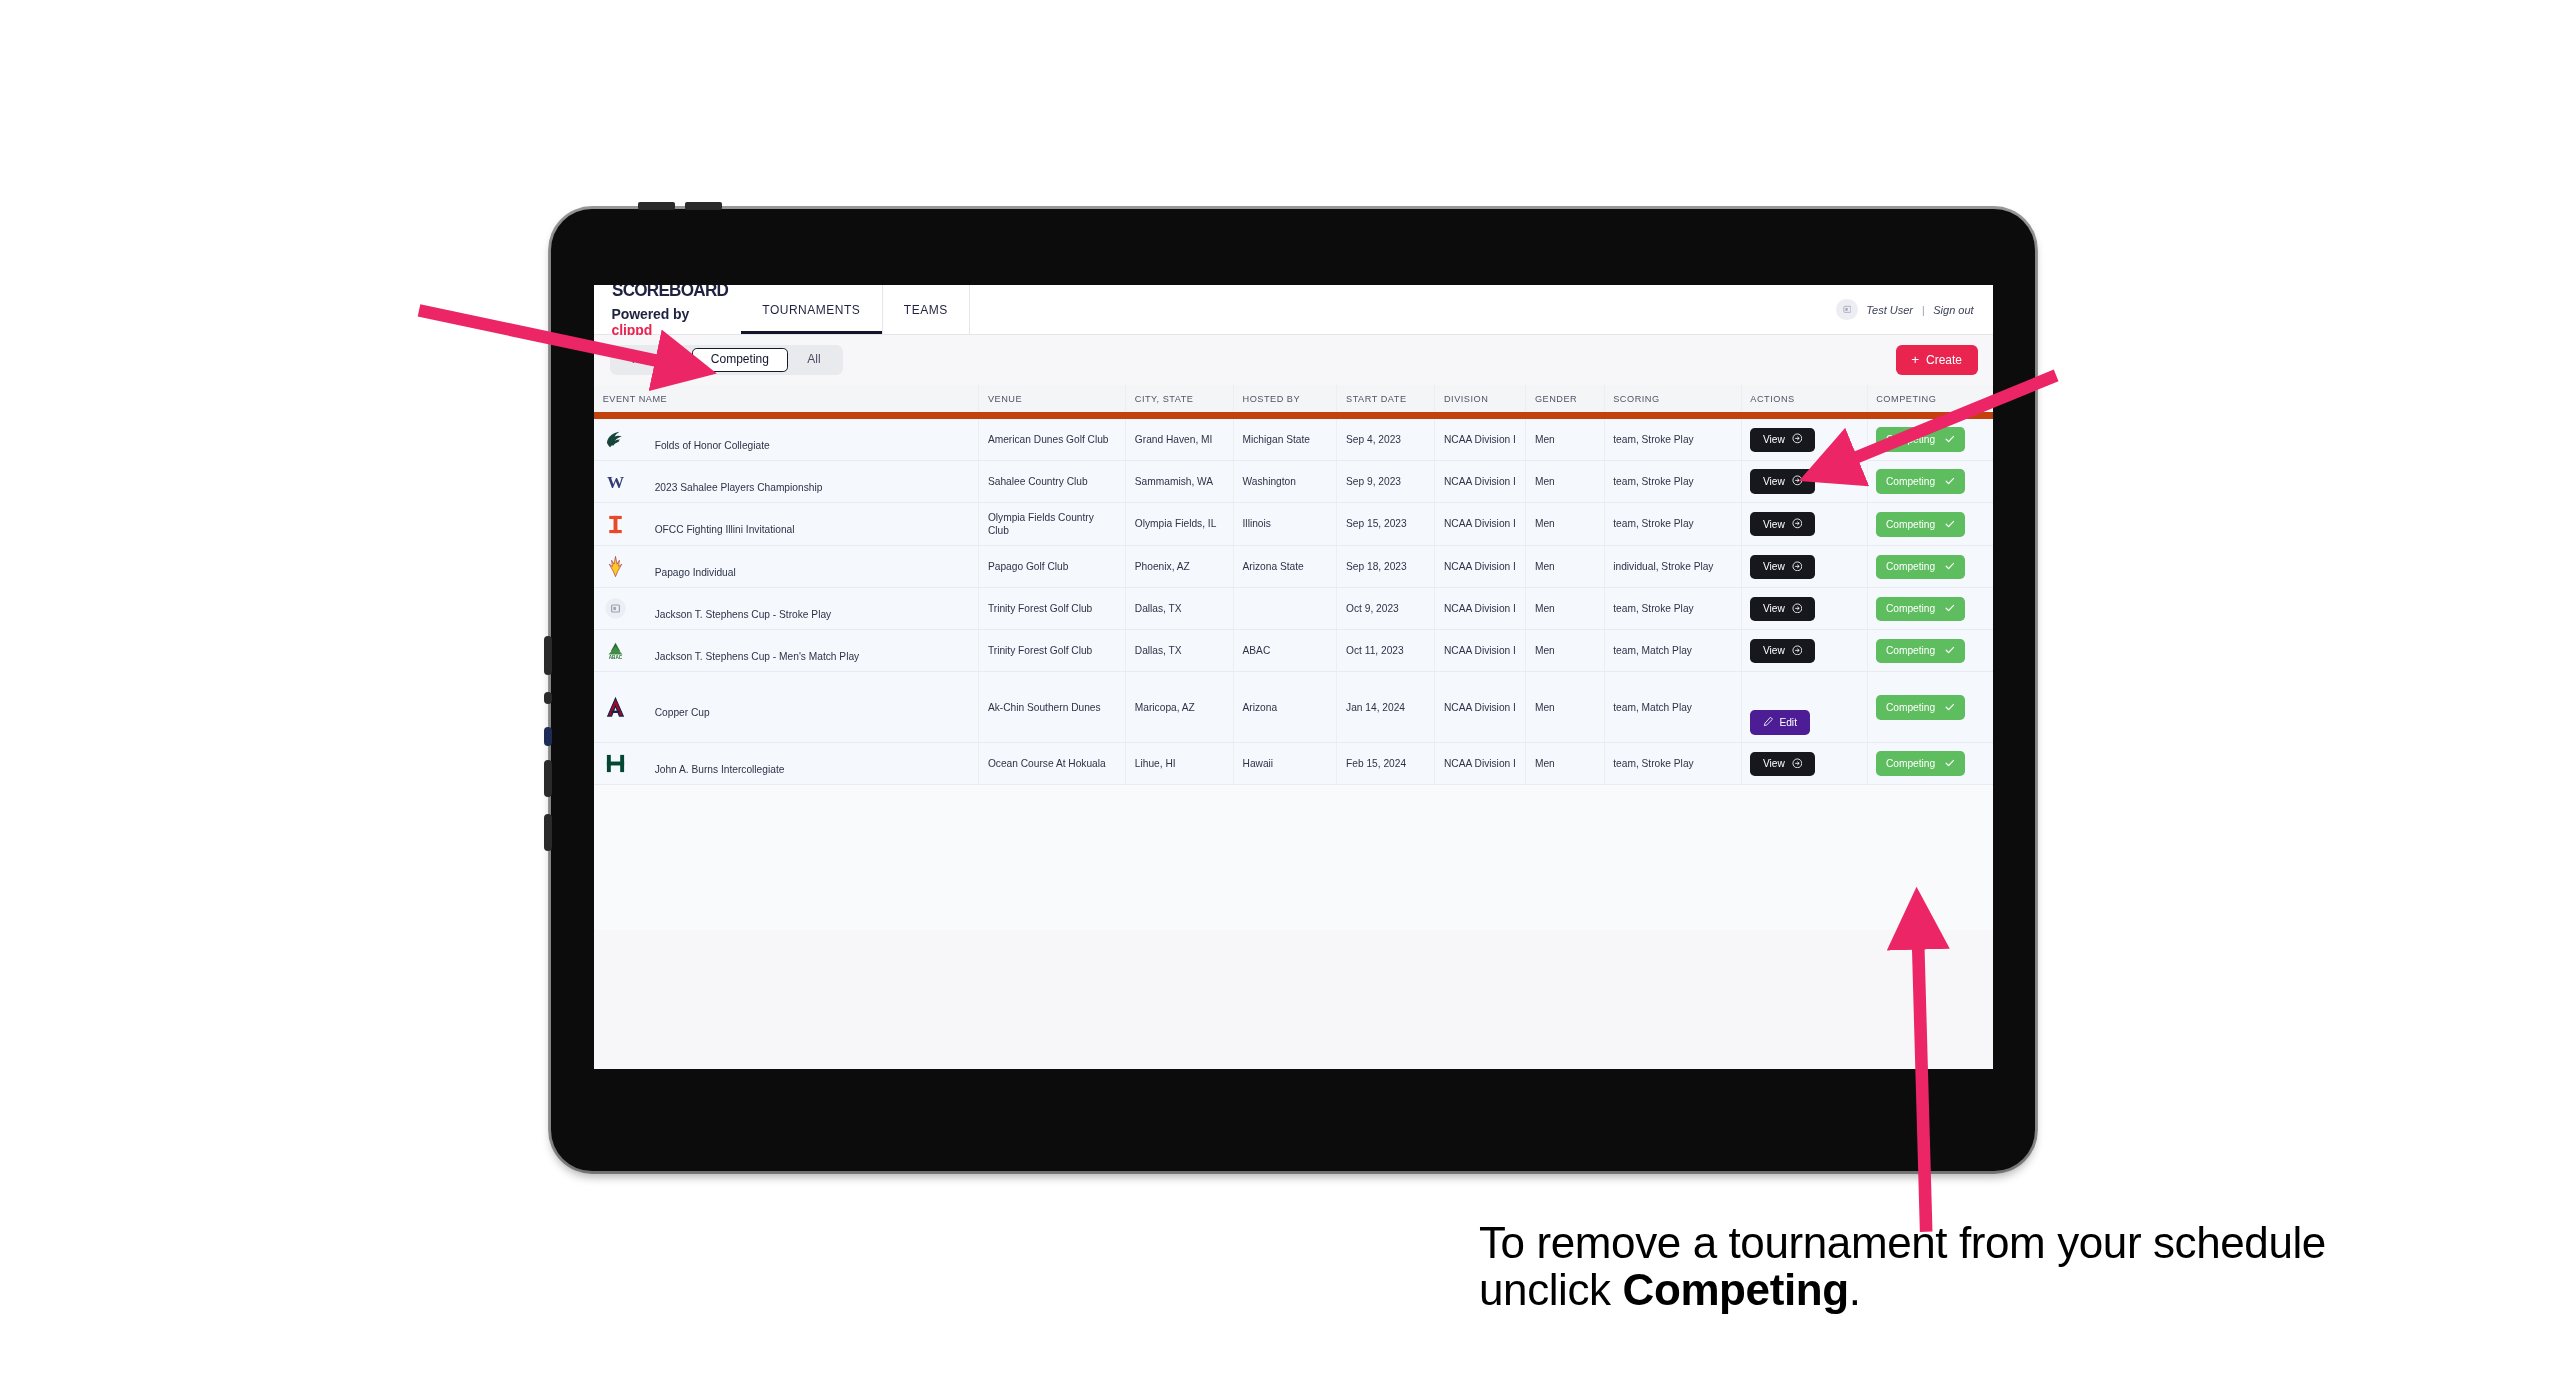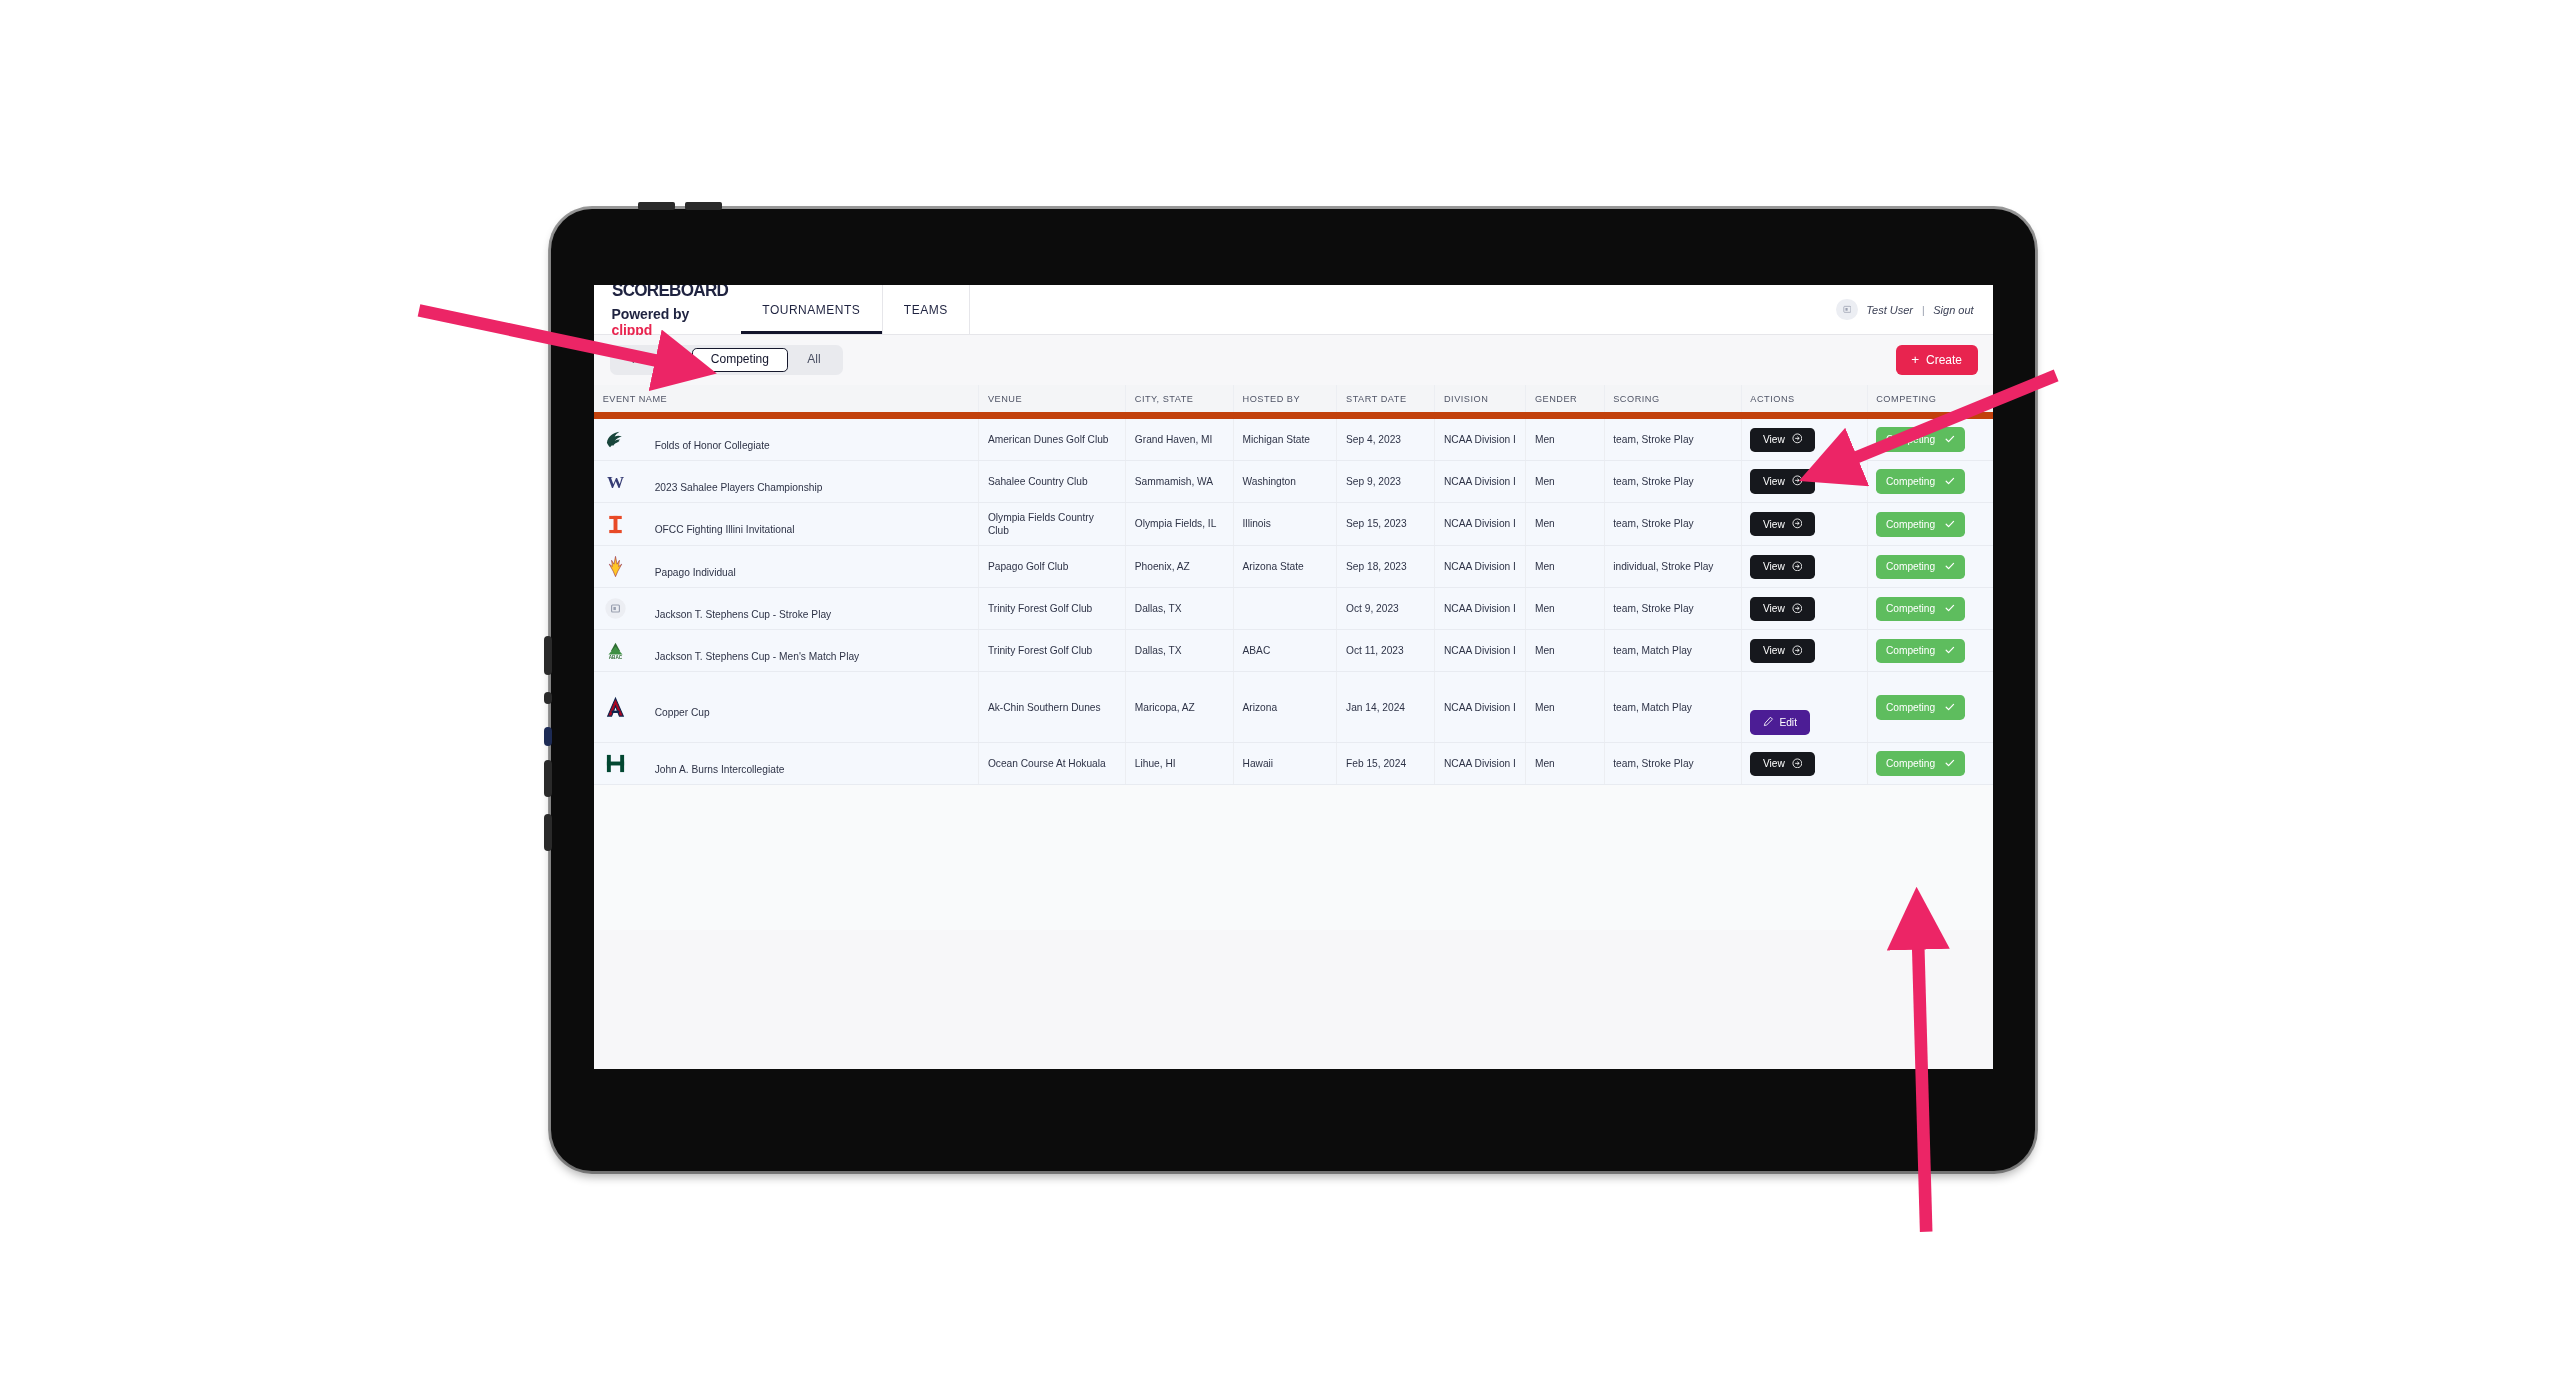--- a/index.html
+++ b/index.html
@@ -166,20 +166,23 @@
   .check { font-size:11.6px; line-height:1; }
   #table-filler { height: 145px; background:#f9fafb; }
 </style>
 </head>
 <body>
 
 <div id="stage">
 
 
 
+  <div id="callout-bottom" class="callout">
+    <span>To remove a tournament from your schedule unclick </span><b>Competing</b><span>.</span>
+  </div>
 
   <div id="tablet">
     <div class="tablet-btn" id="btn-top-1"></div>
     <div class="tablet-btn" id="btn-top-2"></div>
     <div class="tablet-btn" id="btn-left-1"></div>
     <div class="tablet-btn" id="btn-left-2"></div>
     <div class="tablet-btn" id="btn-left-3"></div>
     <div class="tablet-btn" id="btn-left-4"></div>
     <div class="tablet-btn" id="btn-left-5"></div>
 

